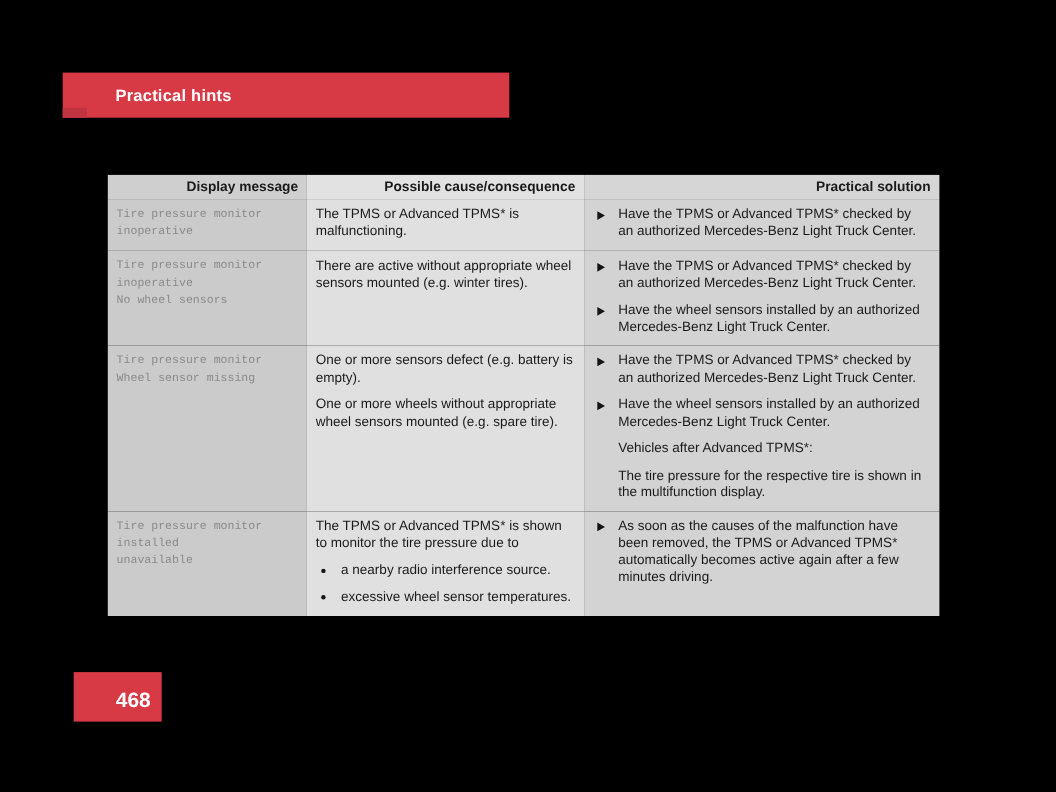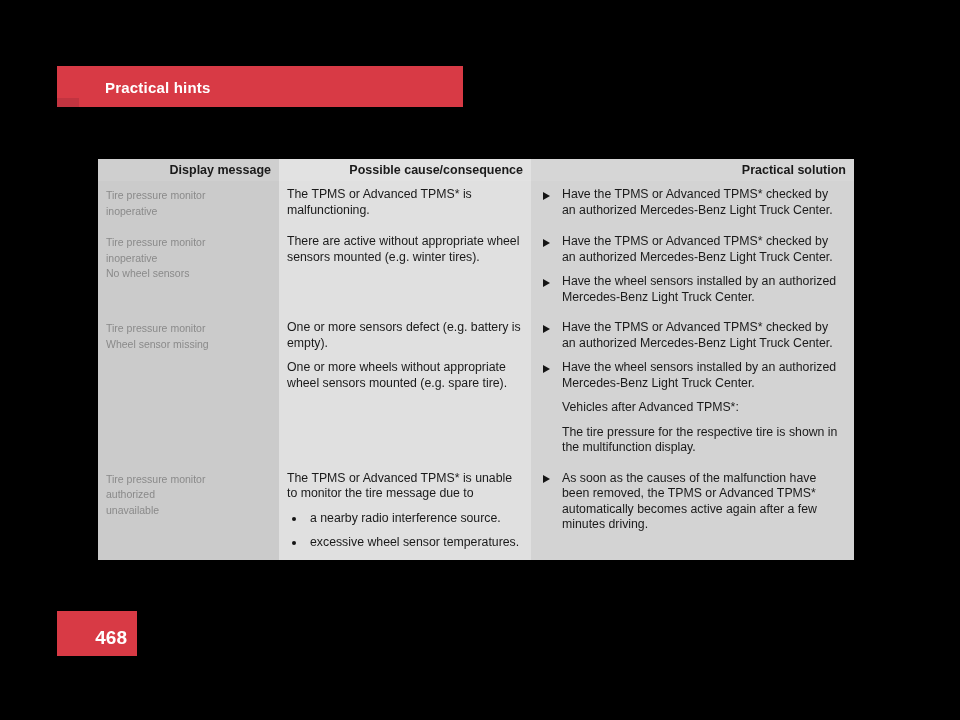--- a/index.html
+++ b/index.html
@@ -75,21 +75,21 @@
     box-sizing: border-box;
     border-bottom: 2px solid #f2f2f2;
   }
   .th-cell.c2-bg { background: #e2e2e2; }
   .th-cell.c3-bg { background: #d6d6d6; }
 
   
   .td-msg {
     background: #cbcbcb;
     padding: 7px 8px 9px 8px !important;
-    font-family: Liberation Sans, sans-serif;
+    font-family: Liberation Mono, monospace;
     font-size: 10.5px;
     line-height: 15.5px;
     color: #8a8a8a;
     box-sizing: border-box;
   }
   .td-cause {
     background: #e0e0e0;
     padding: 6px 10px 9px 8px !important;
     font-size: 12.3px;
     line-height: 15.5px;
@@ -143,21 +143,21 @@
     top: 6px;
     width: 4px; height: 4px;
     border-radius: 50%;
     background: #141414;
   }
   li.plain { padding-left: 23px; }
 
   
   #page-number-box {
     position: absolute;
-    left: 57px;
+    left: 67px;
     top: 611px;
     width: 80px;
     height: 45px;
     background: #d83a45;
   }
   #page-number-label {
     position: absolute;
     right: 10px;
     bottom: 7px;
     font-size: 19px;
@@ -261,25 +261,25 @@
           </li>
           <li class="plain">Vehicles after Advanced TPMS*:</li>
           <li class="plain">The tire pressure for the respective tire is shown in the multifunction display.</li>
         </ul>
       </td>
     </tr>
 
     <tr class="data-row last">
       <td class="td-msg">
         <span class="msg-line">Tire pressure monitor</span>
-        <span class="msg-line">authorized</span>
+        <span class="msg-line">installed</span>
         <span class="msg-line">unavailable</span>
       </td>
       <td class="td-cause">
-        <p class="para">The TPMS or Advanced TPMS* is unable to monitor the tire message due to</p>
+        <p class="para">The TPMS or Advanced TPMS* is shown to monitor the tire pressure due to</p>
         <ul class="bl">
           <li class="dot">
             <span></span>
             <span>a nearby radio interference source.</span>
           </li>
           <li class="dot">
             <span></span>
             <span>excessive wheel sensor temperatures.</span>
           </li>
         </ul>

